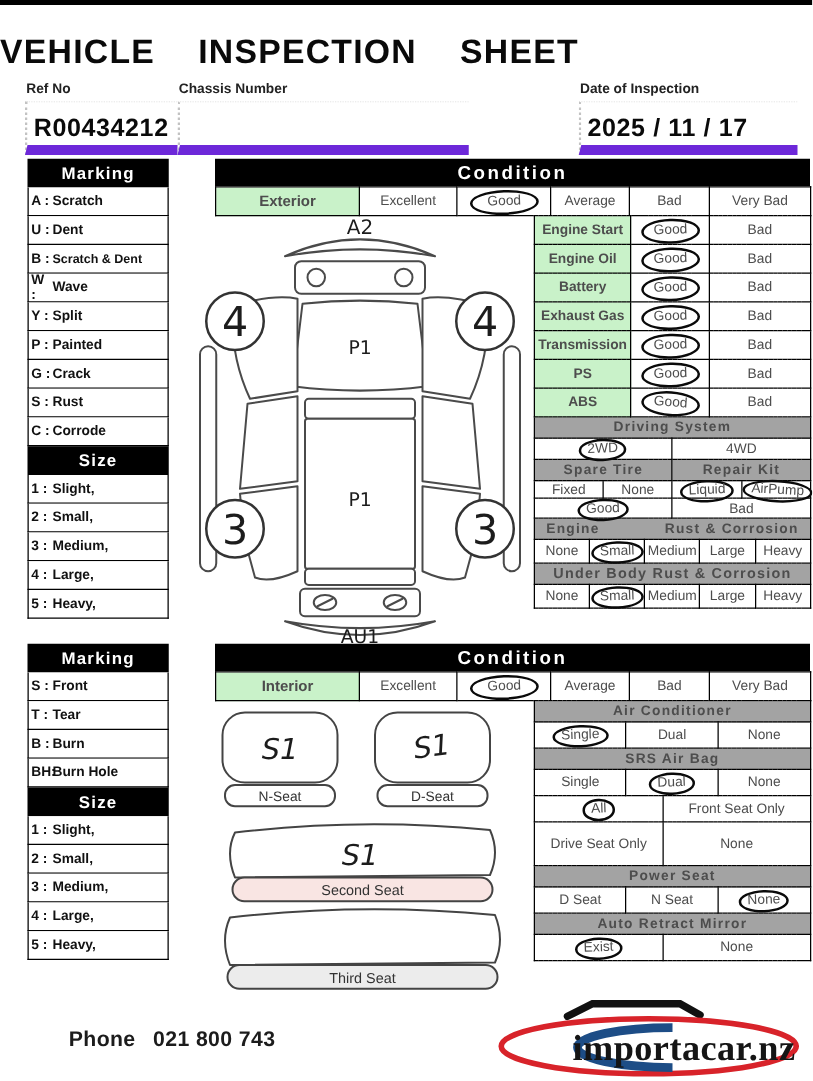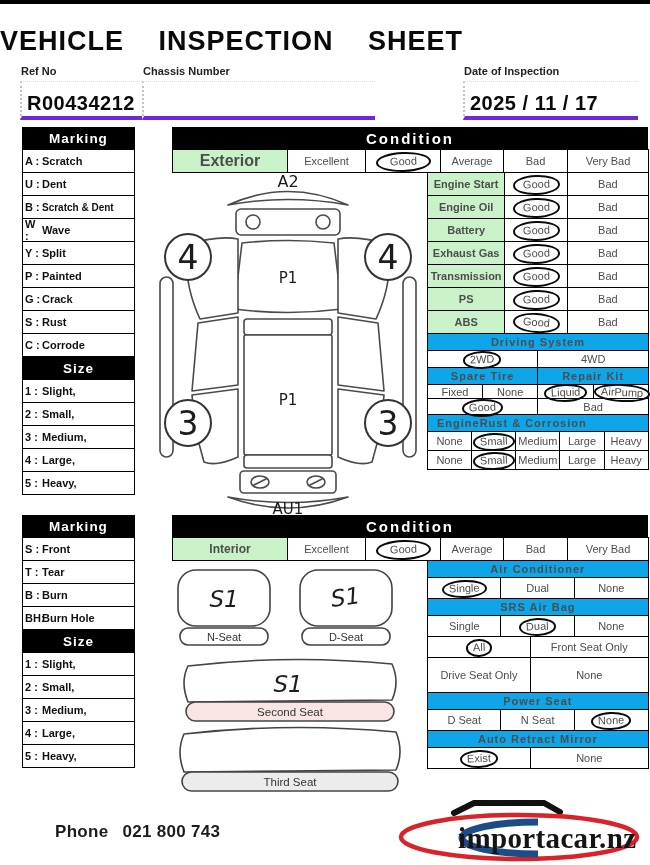--- a/index.html
+++ b/index.html
@@ -2,41 +2,41 @@
 <html><head>
 <meta charset="utf-8">
 <style>
   html,body{margin:0;padding:0;background:#fff;}
   #sheet{position:relative;width:650px;height:865px;background:#fff;overflow:hidden;
          font-family:"Liberation Sans",sans-serif;color:#111;}
   #topbar{position:absolute;left:0;top:0;width:650px;height:4px;background:#000;}
   .title{position:absolute;left:0;top:10px;width:650px;
          font-size:27px;font-weight:bold;letter-spacing:1px;word-spacing:26px;color:#0a0a0a;margin-top:16px;}
   .fieldlabel{position:absolute;font-size:11px;font-weight:bold;color:#222;}
-  .fieldbox{position:absolute;height:33px;background:#fff;border-bottom:4px solid #6d28d9;
+  .fieldbox{position:absolute;height:33px;background:#fff;border-bottom:8px solid #6d28d9;
             border-left:2px dotted #c2c2c2;border-top:1px dotted #ddd;
             font-size:20px;font-weight:600;display:flex;align-items:flex-end;
             padding:0 0 1px 5px;color:#0a0a0a;letter-spacing:0.5px;}
   
   .legend{position:absolute;width:113px;}
   .legend .hdr{height:23px;background:#000;color:#fff;font-size:13.5px;font-weight:bold;
                letter-spacing:1px;display:flex;align-items:center;justify-content:center;}
   .legend .row{box-sizing:border-box;height:23px;border:1px solid #000;border-top:none;
                display:flex;align-items:center;padding:0 2px;font-size:11px;font-weight:600;background:#fff;}
   .legend .row:first-of-type{border-top:1px solid #000;}
   .legend .code{width:17px;flex:none;}
   
   .bigbar{position:absolute;height:22px;background:#000;color:#fff;font-size:15px;font-weight:bold;
           letter-spacing:2px;display:flex;align-items:center;justify-content:center;}
   table.grid{border-collapse:collapse;table-layout:fixed;background:#fff;}
   table.grid td{box-sizing:border-box;border:1px solid #000;text-align:center;vertical-align:middle;
                 font-size:11px;color:#4d4d4d;padding:0;overflow:visible;}
   td.lab{background:#c9f2c9;color:#000;font-weight:bold;font-size:10.5px;}
-  td.bar{background:#0ea5e9;color:#fff;font-weight:bold;font-size:12px;letter-spacing:1px;border:1px solid #000;}
-  td.bar .split{display:flex;justify-content:flex-start;padding:0 9px;}
+  td.bar{background:#a3a3a3;color:#fff;font-weight:bold;font-size:12px;letter-spacing:1px;border:1px solid #000;}
+  td.bar .split{display:flex;justify-content:space-between;padding:0 9px;}
   td.sm{font-size:10px;}
   .circ{display:inline-block;border:2.6px solid #0a0a0a;border-radius:50%;
         padding:1px 8px 2px;margin:-6px 0;color:#4d4d4d;transform:rotate(-2deg);line-height:1.15;}
   .circ.w{padding:1px 12px 2px;}
   .circ.t{border-width:2.2px;padding:0 5px 1px;}
   
   .hand{font-family:"DejaVu Sans",sans-serif;fill:#1c1c1c;}
   svg{overflow:visible;}
   .footer-phone{position:absolute;left:55px;top:822px;font-size:17px;font-weight:600;color:#1c1c1c;letter-spacing:0.3px;}
   .footer-phone .num{margin-left:14px;}
@@ -127,21 +127,21 @@
     <colgroup>
         <col style="width:115px">
         <col style="width:78px">
         <col style="width:75px">
         <col style="width:63px">
         <col style="width:64px">
         <col style="width:81px">
       </colgroup>
     <tbody>
         <tr style="height:23px">
-      <td class="lab" style="font-size:16px">Exterior</td>
+      <td class="lab" style="font-size:12px">Exterior</td>
       <td>Excellent</td>
       <td><span class="circ w">Good</span></td>
       <td>Average</td>
       <td>Bad</td>
       <td>Very Bad</td>
     </tr>
   </tbody>
     </table>
 
   <table class="grid" style="position:absolute;left:427px;top:172px;width:221px">
@@ -215,20 +215,23 @@
               <span>Rust &amp; Corrosion</span>
             </div>
           </td>
         </tr>
     <tr style="height:19px">
           <td colspan="12" class="sm">None</td>
           <td colspan="12" class="sm"><span class="circ t">Small</span></td>
           <td colspan="12" class="sm">Medium</td>
           <td colspan="12" class="sm">Large</td>
           <td colspan="12" class="sm">Heavy</td>
+        </tr>
+    <tr style="height:17px">
+          <td colspan="60" class="bar" style="font-size:11.5px">Under Body Rust &amp; Corrosion</td>
         </tr>
     <tr style="height:19px">
           <td colspan="12" class="sm">None</td>
           <td colspan="12" class="sm"><span class="circ t">Small</span></td>
           <td colspan="12" class="sm">Medium</td>
           <td colspan="12" class="sm">Large</td>
           <td colspan="12" class="sm">Heavy</td>
         </tr>
   </tbody>
     </table>

